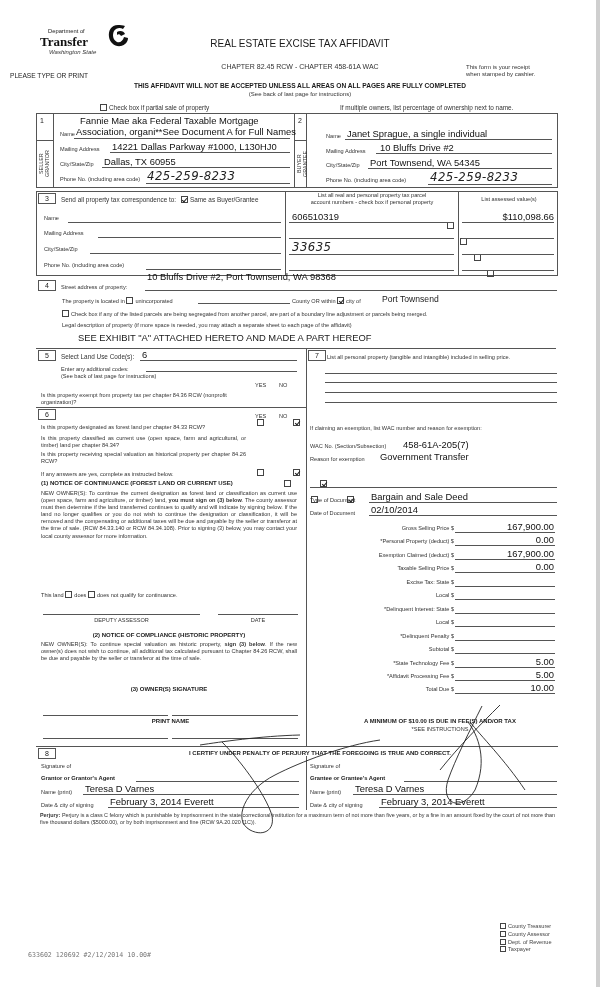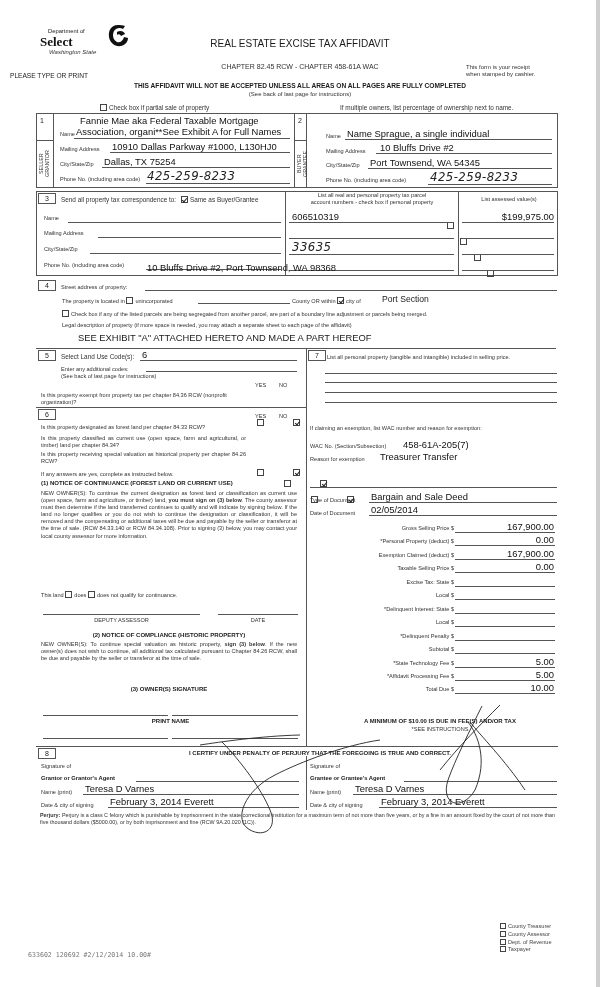--- a/index.html
+++ b/index.html
@@ -27,21 +27,21 @@
 </head>
 <body>
 
 
 
 <div class="edge"></div>
 
 
 <div class="abs" style="left:40px;top:28px;width:100px;height:50px;">
   <div class="abs" style="left:8px;top:0px;font-size:5.8px;color:#222;">Department of</div>
-  <div class="abs" style="left:0px;top:6px;font-family:'Liberation Serif',serif;font-weight:bold;font-size:13px;color:#111;">Select</div>
+  <div class="abs" style="left:0px;top:6px;font-family:'Liberation Serif',serif;font-weight:bold;font-size:13px;color:#111;">Transfer</div>
   <div class="abs" style="left:9px;top:21px;font-size:6px;font-style:italic;color:#333;">Washington State</div>
   <svg class="abs" style="left:67px;top:-4px;" width="22" height="24" viewBox="0 0 22 24">
     <path d="M11 1 C4 1 1 7 2 13 C3 19 8 23 14 22 C18 21 21 18 21 14 L17 13 C16 17 13 19 10 18 C6 16 5 11 7 7 C9 4 13 3 16 5 L18 2 C16 1 13 1 11 1 Z" fill="#111"></path>
     <path d="M10 8 C13 6 17 7 18 10 L14 12 C13 10 11 10 10 11 Z" fill="#111"></path>
   </svg>
 </div>
 <div class="abs" style="left:10px;top:72px;font-size:6.6px;">PLEASE TYPE OR PRINT</div>
 
 <div class="abs center" style="left:180px;top:38px;width:240px;font-size:10px;font-weight:normal;">REAL ESTATE EXCISE TAX AFFIDAVIT</div>
 <div class="abs center" style="left:180px;top:63px;width:240px;font-size:7px;color:#333;">CHAPTER 82.45 RCW - CHAPTER 458-61A WAC</div>
@@ -62,40 +62,40 @@
 <div class="vline" style="left:53px;top:113px;height:75px;"></div>
 <div class="line" style="left:36px;top:140px;width:17px;"></div>
 <div class="vline" style="left:306px;top:113px;height:75px;"></div>
 <div class="line" style="left:294px;top:140px;width:12px;"></div>
 
 <div class="abs" style="left:40px;top:117px;font-size:7px;">1</div>
 <div class="vert" style="left:38px;top:146px;height:36px;"><span>SELLER</span><br><span>GRANTOR</span></div>
 
 <div class="abs fill" style="left:80px;top:115px;">Fannie Mae aka Federal Taxable Mortgage</div>
 <div class="abs tiny" style="left:60px;top:131px;">Name</div>
-<div class="abs fill" style="left:76px;top:126px;">Association, organi**See Exhibit A for Full Names</div>
+<div class="abs fill" style="left:76px;top:126px;">Association, organi**See Document A for Full Names</div>
 <div class="line" style="left:74px;top:138px;width:216px;"></div>
 
 <div class="abs tiny" style="left:60px;top:146px;">Mailing Address</div>
-<div class="abs fill" style="left:112px;top:141px;">10910 Dallas Parkway #1000, L130HJ0</div>
+<div class="abs fill" style="left:112px;top:141px;">14221 Dallas Parkway #1000, L130HJ0</div>
 <div class="line" style="left:110px;top:152px;width:180px;"></div>
 
 <div class="abs tiny" style="left:60px;top:161px;">City/State/Zip</div>
-<div class="abs fill" style="left:104px;top:156px;">Dallas, TX 75254</div>
+<div class="abs fill" style="left:104px;top:156px;">Dallas, TX 60955</div>
 <div class="line" style="left:102px;top:167px;width:188px;"></div>
 
 <div class="abs tiny" style="left:60px;top:176px;">Phone No. (including area code)</div>
 <div class="abs hand" style="left:147px;top:168px;">425-259-8233</div>
 <div class="line" style="left:146px;top:183px;width:144px;"></div>
 
 <div class="abs" style="left:298px;top:117px;font-size:7px;">2</div>
 <div class="vert" style="left:296px;top:146px;height:36px;"><span>BUYER</span><br><span>GRANTEE</span></div>
 
 <div class="abs tiny" style="left:326px;top:133px;">Name</div>
-<div class="abs fill" style="left:347px;top:128px;">Name Sprague, a single individual</div>
+<div class="abs fill" style="left:347px;top:128px;">Janet Sprague, a single individual</div>
 <div class="line" style="left:345px;top:139px;width:207px;"></div>
 
 <div class="abs tiny" style="left:326px;top:148px;">Mailing Address</div>
 <div class="abs fill" style="left:380px;top:142px;">10 Bluffs Drive #2</div>
 <div class="line" style="left:376px;top:153px;width:176px;"></div>
 
 <div class="abs tiny" style="left:326px;top:162px;">City/State/Zip</div>
 <div class="abs fill" style="left:370px;top:157px;">Port Townsend, WA 54345</div>
 <div class="line" style="left:368px;top:168px;width:184px;"></div>
 
@@ -121,51 +121,51 @@
 <div class="abs tiny" style="left:44px;top:262px;">Phone No. (including area code)</div>
 <div class="line" style="left:146px;top:269px;width:135px;"></div>
 
 <div class="abs center tiny" style="left:287px;top:192px;width:170px;">List all real and personal property tax parcel</div>
 <div class="abs center tiny" style="left:287px;top:199px;width:170px;">account numbers - check box if personal property</div>
 <div class="abs center tiny" style="left:460px;top:196px;width:98px;">List assessed value(s)</div>
 
 <div id="parcel-rows"><div class="abs fill" style="left:292px;top:211px;">606510319</div>
        <span class="abs cb" style="left:447px;top:214px;"></span>
        <div class="line" style="left:289px;top:222px;width:165px;"></div>
-       <div class="abs fill right" style="left:462px;top:211px;width:92px;">$199,975.00</div>
+       <div class="abs fill right" style="left:462px;top:211px;width:92px;">$110,098.66</div>
        <div class="line" style="left:462px;top:222px;width:92px;"></div><div class="abs fill" style="left:292px;top:227px;"></div>
        <span class="abs cb" style="left:447px;top:230px;"></span>
        <div class="line" style="left:289px;top:238px;width:165px;"></div>
        <div class="abs fill right" style="left:462px;top:227px;width:92px;"></div>
        <div class="line" style="left:462px;top:238px;width:92px;"></div><div class="abs hand" style="left:292px;top:239px;">33635</div>
        <span class="abs cb" style="left:447px;top:246px;"></span>
        <div class="line" style="left:289px;top:254px;width:165px;"></div>
        <div class="abs fill right" style="left:462px;top:243px;width:92px;"></div>
        <div class="line" style="left:462px;top:254px;width:92px;"></div><div class="abs fill" style="left:292px;top:259px;"></div>
        <span class="abs cb" style="left:447px;top:262px;"></span>
        <div class="line" style="left:289px;top:270px;width:165px;"></div>
        <div class="abs fill right" style="left:462px;top:259px;width:92px;"></div>
        <div class="line" style="left:462px;top:270px;width:92px;"></div></div>
 
 
 <div class="secnum" style="left:38px;top:280px;">4</div>
 <div class="abs tiny" style="left:61px;top:284px;">Street address of property:</div>
-<div class="abs fill" style="left:147px;top:262px;">10 Bluffs Drive #2, Port Townsend, WA 98368</div>
+<div class="abs fill" style="left:147px;top:271px;">10 Bluffs Drive #2, Port Townsend, WA 98368</div>
 <div class="line" style="left:145px;top:290px;width:412px;"></div>
 
 <div class="abs tiny" style="left:62px;top:297px;white-space:nowrap;">
   <span>The property is located in</span>
   <span class="cb"></span><span>unincorporated</span>
 </div>
 <div class="line" style="left:198px;top:303px;width:92px;"></div>
 <div class="abs tiny" style="left:292px;top:297px;white-space:nowrap;">
   <span>County OR within</span>
   <span class="cb checked"></span><span>city of</span>
 </div>
-<div class="abs" style="left:382px;top:294px;font-size:8.6px;">Port Section</div>
+<div class="abs" style="left:382px;top:294px;font-size:8.6px;">Port Townsend</div>
 
 <div class="abs tiny" style="left:62px;top:310px;white-space:nowrap;">
   <span class="cb"></span><span>Check box if any of the listed parcels are being segregated from another parcel, are part of a boundary line adjustment or parcels being merged.</span>
 </div>
 <div class="abs tiny" style="left:62px;top:322px;">Legal description of property (if more space is needed, you may attach a separate sheet to each page of the affidavit)</div>
 <div class="abs" style="left:78px;top:332px;font-size:9.4px;">SEE EXHIBIT "A" ATTACHED HERETO AND MADE A PART HEREOF</div>
 
 
 <div class="vline" style="left:306px;top:348px;height:398px;"></div>
 <div class="line" style="left:36px;top:348px;width:520px;"></div>
@@ -225,28 +225,28 @@
 <div class="abs tiny" style="left:327px;top:354px;">List all personal property (tangible and intangible) included in selling price.</div>
 <div class="line" style="left:325px;top:373px;width:232px;"></div>
 <div class="line" style="left:325px;top:382px;width:232px;"></div>
 <div class="line" style="left:325px;top:392px;width:232px;"></div>
 <div class="line" style="left:325px;top:402px;width:232px;"></div>
 
 <div class="abs tiny" style="left:310px;top:425px;">If claiming an exemption, list WAC number and reason for exemption:</div>
 <div class="abs tiny" style="left:310px;top:443px;">WAC No. (Section/Subsection)</div>
 <div class="abs fill" style="left:403px;top:439px;">458-61A-205(7)</div>
 <div class="abs tiny" style="left:310px;top:456px;">Reason for exemption</div>
-<div class="abs fill" style="left:380px;top:451px;">Treasurer Transfer</div>
+<div class="abs fill" style="left:380px;top:451px;">Government Transfer</div>
 <div class="line" style="left:310px;top:487px;width:247px;"></div>
 
 <div class="abs tiny" style="left:310px;top:497px;">Type of Document</div>
 <div class="abs fill" style="left:371px;top:491px;">Bargain and Sale Deed</div>
 <div class="line" style="left:369px;top:502px;width:188px;"></div>
 <div class="abs tiny" style="left:310px;top:510px;">Date of Document</div>
-<div class="abs fill" style="left:371px;top:504px;">02/05/2014</div>
+<div class="abs fill" style="left:371px;top:504px;">02/10/2014</div>
 <div class="line" style="left:369px;top:515px;width:188px;"></div>
 
 <div id="amount-rows">
     <div class="abs tiny right" style="left:330px;top:525px;width:124px;">Gross Selling Price $</div>
        <div class="abs fill right" style="left:456px;top:521px;width:98px;">167,900.00</div>
        <div class="line" style="left:455px;top:532px;width:100px;"></div>
     <div class="abs tiny right" style="left:330px;top:538px;width:124px;">*Personal Property (deduct) $</div>
        <div class="abs fill right" style="left:456px;top:534px;width:98px;">0.00</div>
        <div class="line" style="left:455px;top:545px;width:100px;"></div>
     <div class="abs tiny right" style="left:330px;top:552px;width:124px;">Exemption Claimed (deduct) $</div>

